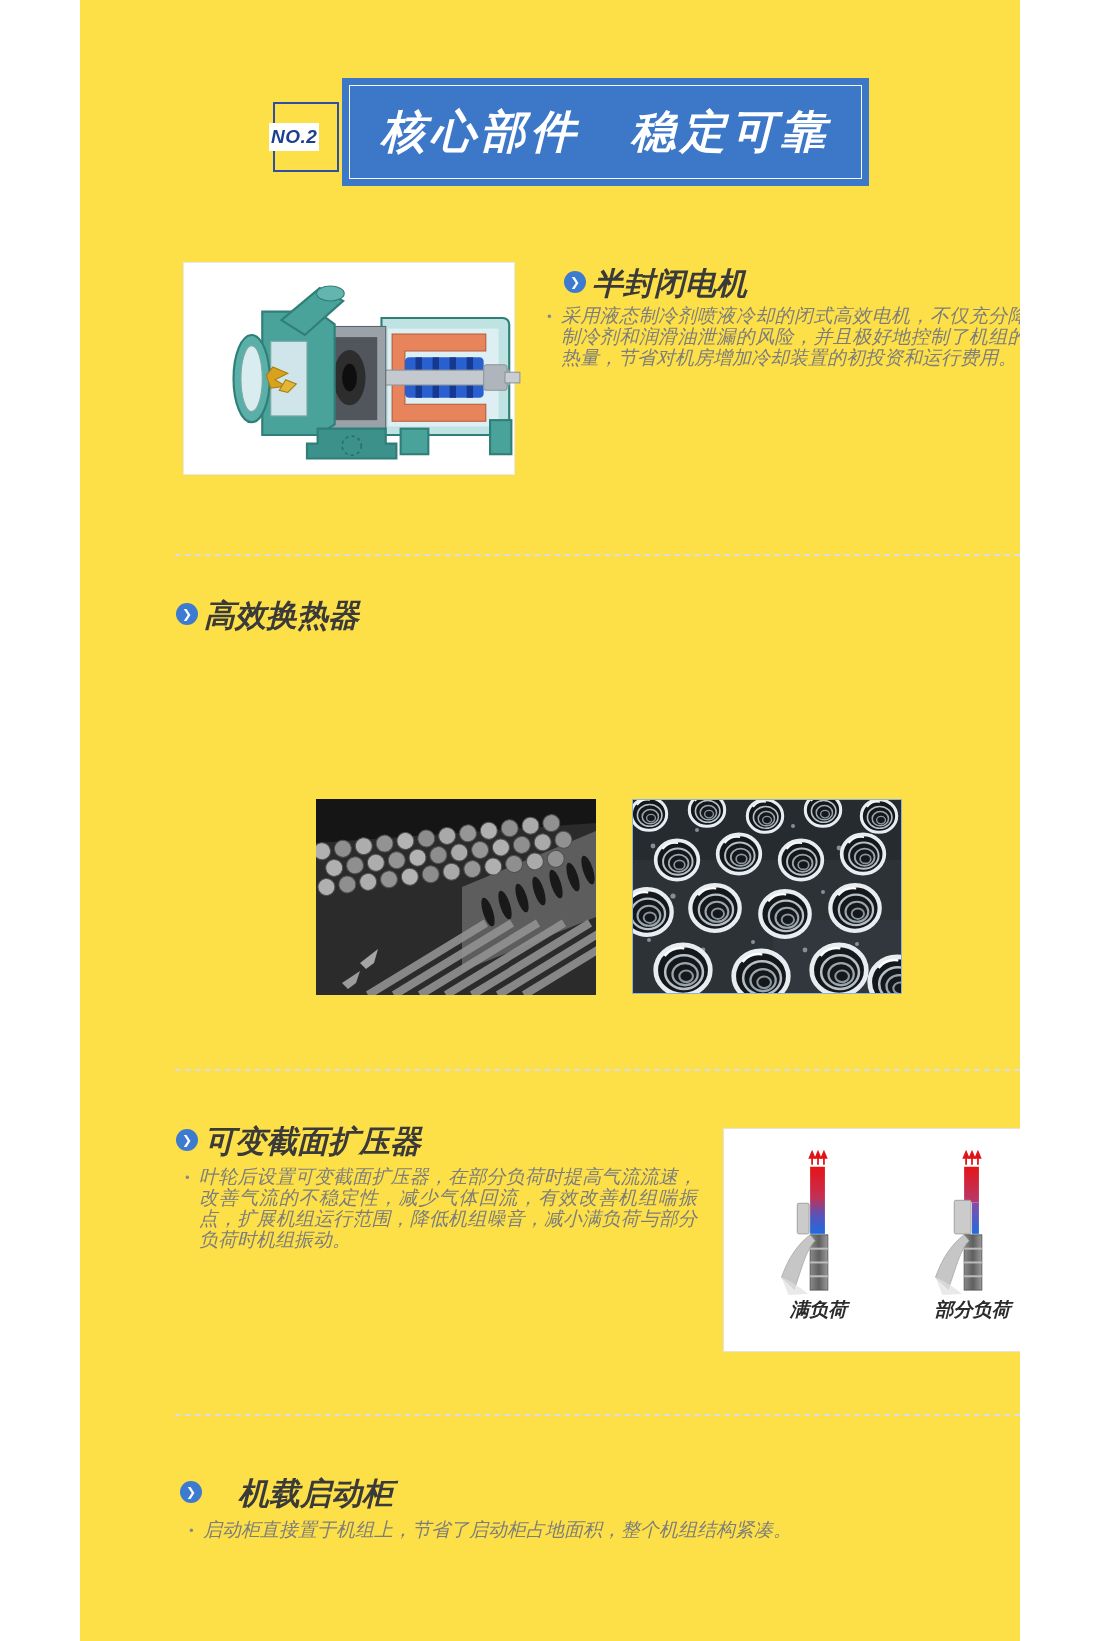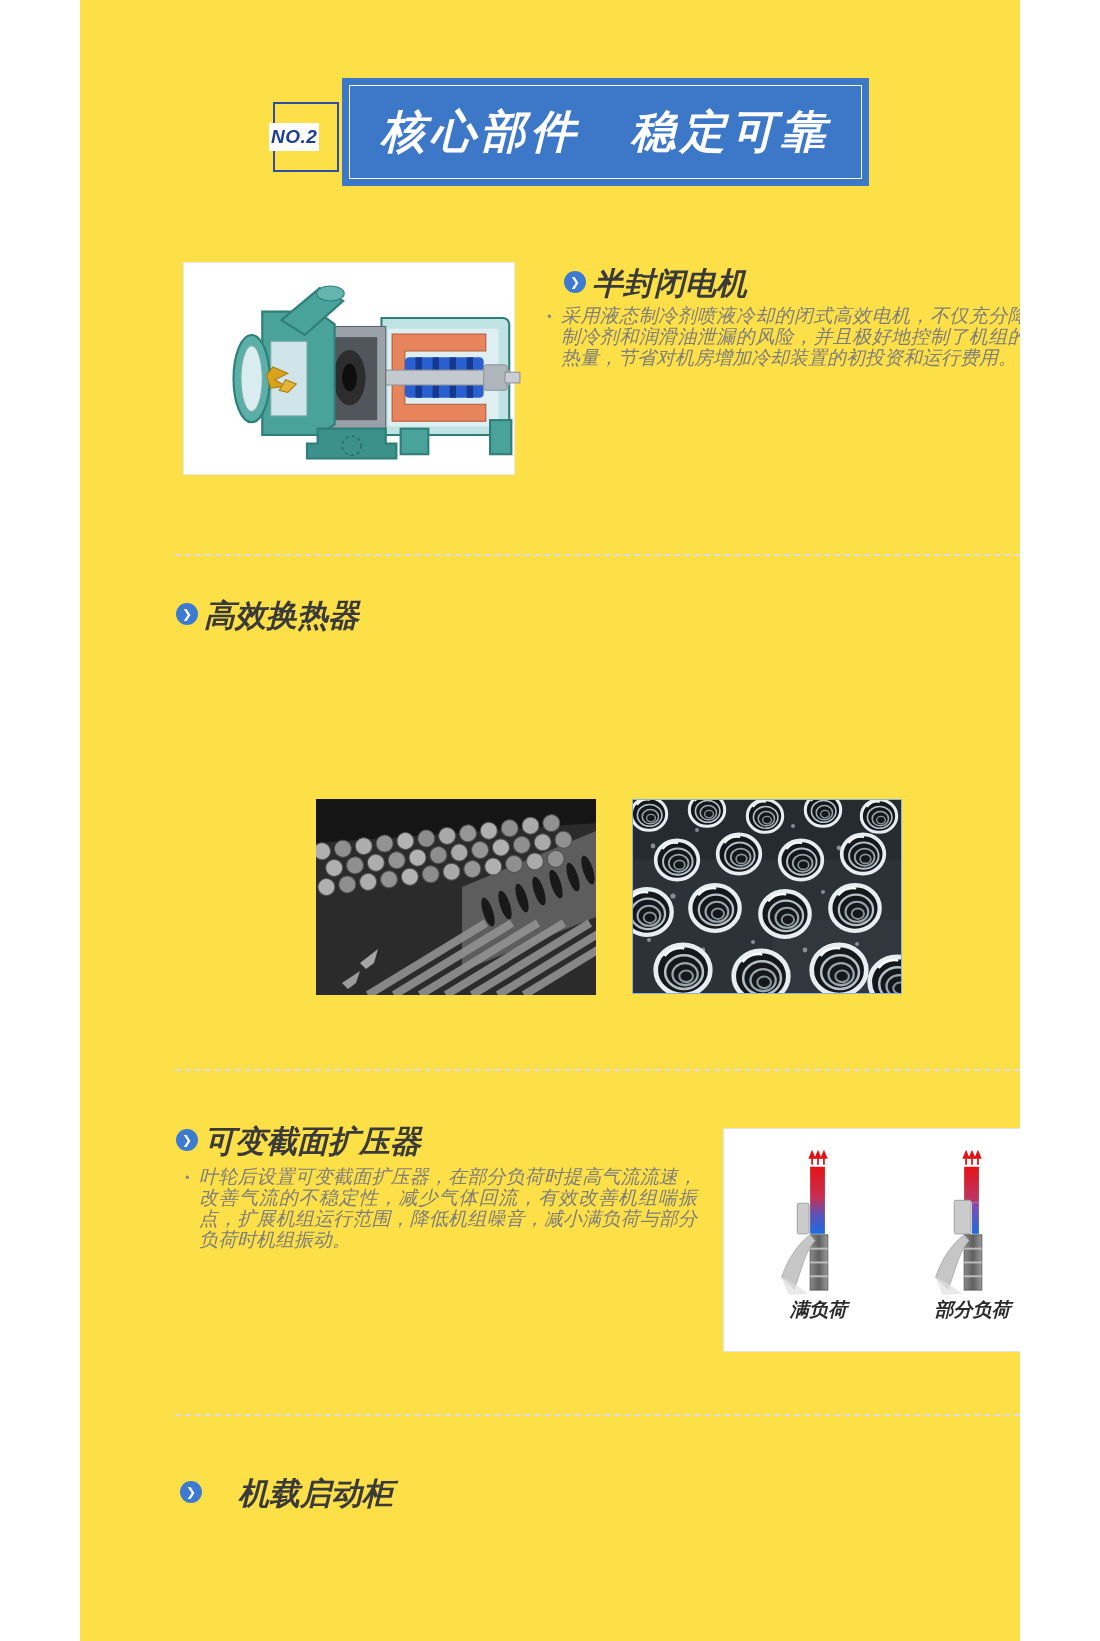--- a/index.html
+++ b/index.html
@@ -317,15 +317,16 @@
     </div>
   </div>
 
   <div class="divider" style="top:1414px;"></div>
 
   <span class="marker" style="left:100px;top:1481px;">
       <span>❯</span>
     </span>
   <div class="sec-title" style="left:136px;top:1473px;margin-left:22px;">机载启动柜</div>
   <ul class="bullets" style="left:108px;top:1519px;width:900px;">
+    <li>启动柜直接置于机组上，节省了启动柜占地面积，整个机组结构紧凑。</li>
   </ul>
 
 </div>
 
 </body></html>

